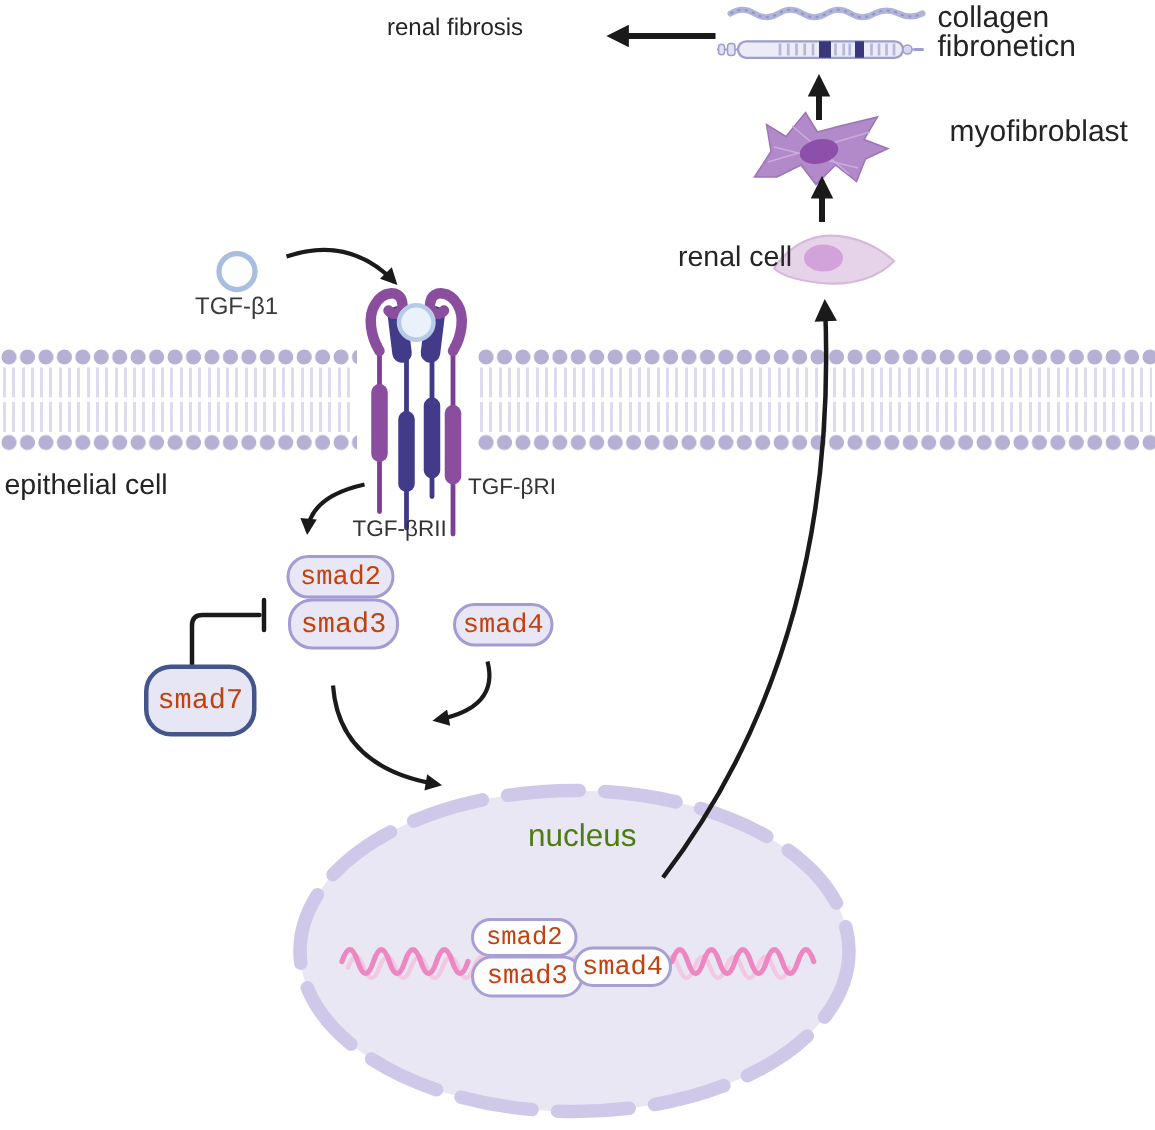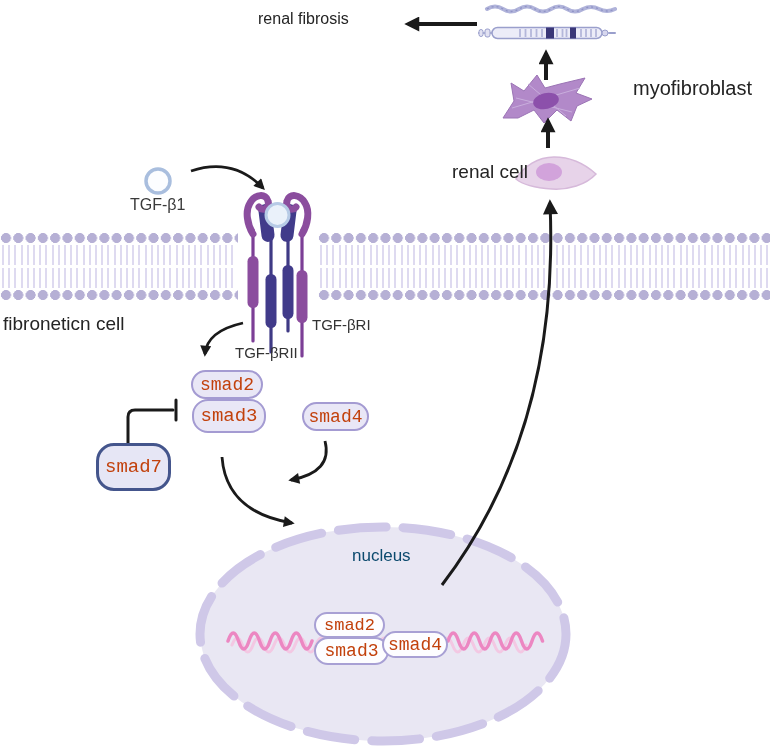--- a/index.html
+++ b/index.html
@@ -122,27 +122,31 @@
       <path d="M222,457 Q226,512 292,523" stroke-width="2.8" marker-end="url(#ahs)"></path>
       <path d="M325,441 Q333,472 291,480" stroke-width="2.8" marker-end="url(#ahs)"></path>
       <g>
         <path d="M128,445 L128,417 Q128,410 135,410 L173,410" stroke-width="3" stroke-linecap="round"></path>
         <path d="M176,400 L176,420" stroke-width="3" stroke-linecap="round"></path>
       </g>
     </g>
   </svg>
 
   <div class="lbl" style="left:240px;top:10px;font-size:16px;margin-left:18px;">renal fibrosis</div>
+  <div class="lbl" style="left:625px;top:3px;font-size:20px;line-height:18.5px;">
+    <div>collagen</div>
+    <div>fibroneticn</div>
+  </div>
   <div class="lbl" style="left:599px;top:77px;font-size:20px;margin-left:34px;">myofibroblast</div>
   <div class="lbl" style="left:412px;top:161px;font-size:19px;margin-left:40px;">renal cell</div>
   <div class="lbl" style="left:130px;top:196px;font-size:16px;color:#3a3a3a;">TGF-β1</div>
-  <div class="lbl" style="left:3px;top:313px;font-size:19px;">fibroneticn cell</div>
+  <div class="lbl" style="left:3px;top:313px;font-size:19px;">epithelial cell</div>
   <div class="lbl" style="left:312px;top:316px;font-size:15px;color:#333;">TGF-βRI</div>
   <div class="lbl" style="left:235px;top:344px;font-size:15px;color:#333;text-align:right;">TGF-βRII</div>
-  <div class="lbl" style="left:352px;top:546px;font-size:17px;color:#0c4a6e;">nucleus</div>
+  <div class="lbl" style="left:352px;top:546px;font-size:21px;color:#4d7c0f;">nucleus</div>
 
   <div class="pill" style="left:191px;top:370px;width:72px;height:29px;">smad2</div>
   <div class="pill" style="left:192px;top:399px;width:74px;height:34px;font-size:19px;">smad3</div>
   <div class="pill" style="left:302px;top:402px;width:67px;height:29px;">smad4</div>
   <div class="pill smad7" style="left:96px;top:443px;width:75px;height:48px;font-size:19px;">smad7</div>
   <div class="pill n" style="left:314px;top:612px;width:71px;height:26px;font-size:17px;">smad2</div>
   <div class="pill n" style="left:314px;top:637px;width:75px;height:28px;">smad3</div>
   <div class="pill n" style="left:382px;top:631px;width:66px;height:27px;">smad4</div>
 
 </div>

